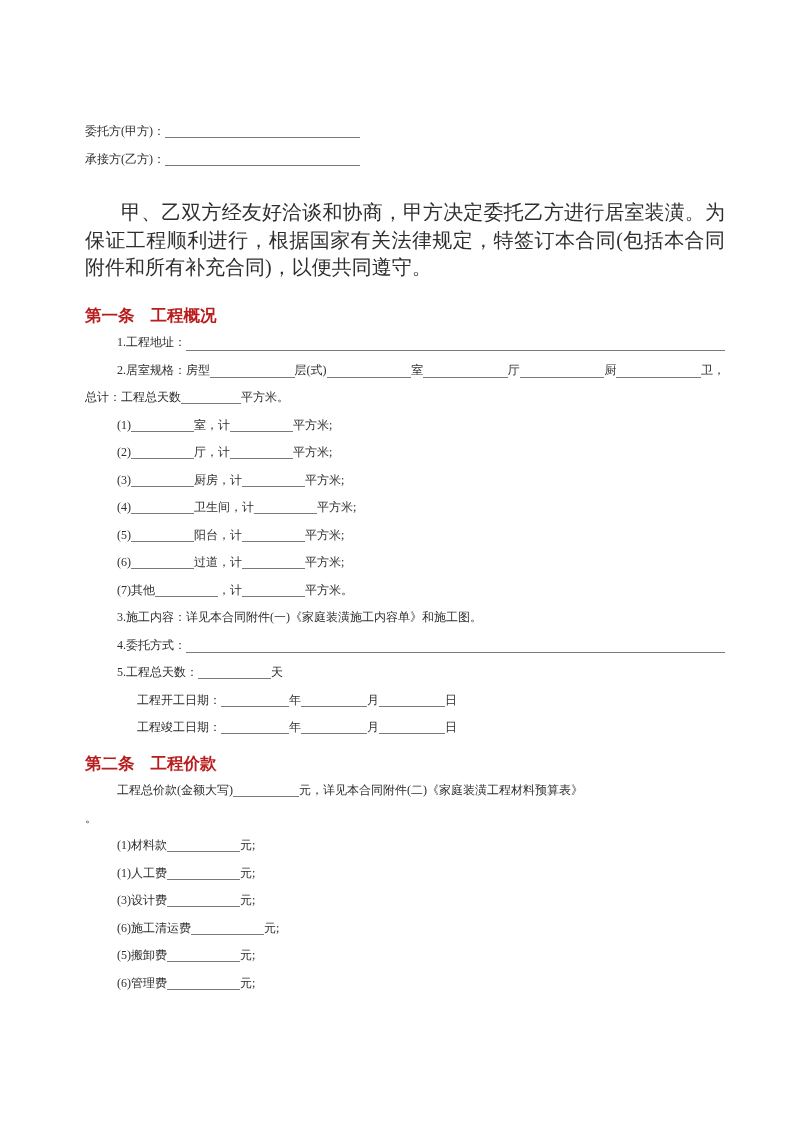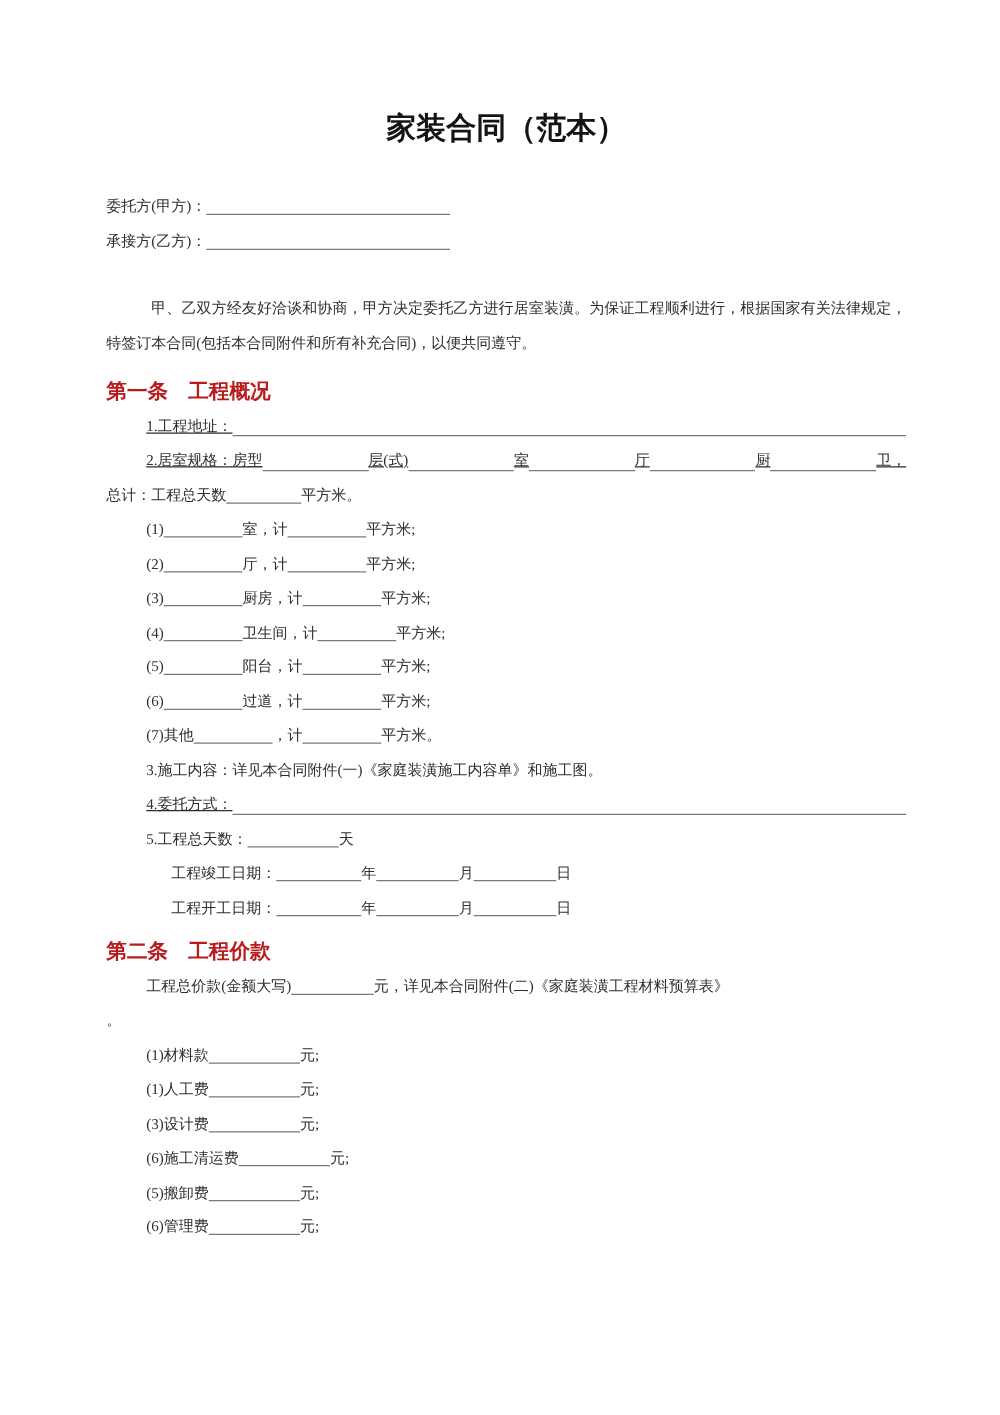--- a/index.html
+++ b/index.html
@@ -5,45 +5,44 @@
   html,body{margin:0;padding:0;background:#ffffff;}
   body{width:800px;height:1132px;overflow:hidden;
        font-family:"Liberation Serif","DejaVu Serif",serif;
        color:#2e2e2e;}
   .page{box-sizing:border-box;width:800px;height:1132px;
         padding:86px 75px 0 85px;background:#ffffff;}
   .title{font-family:"Liberation Sans","DejaVu Sans",sans-serif;
          font-weight:bold;font-size:24px;line-height:34px;
          text-align:center;color:#141414;margin:0 0 30px 0;}
   .line{font-size:12px;line-height:27.5px;white-space:nowrap;}
-  .flexline{display:flex;align-items:baseline;text-decoration:underline;}
+  .flexline{display:flex;align-items:baseline;}
   .indent2{padding-left:32px;}
   .indent3{padding-left:52px;}
   .party-block{margin-top:32px;}
-  .intro{margin-top:26px;font-size:12px;line-height:27.5px;
+  .intro{margin-top:26px;font-size:20px;line-height:27.5px;
          text-indent:36px;text-align:justify;white-space:normal;}
   .heading{font-family:"Liberation Sans","DejaVu Sans",sans-serif;
            font-weight:bold;font-size:16.5px;line-height:27.5px;
            color:#b91c1c;}
   .heading .h-title{margin-left:16px;}
   .sec2-gap{margin-top:8px;}
   .blank{display:inline-block;border-bottom:1px solid #7a7a7a;
          height:14px;vertical-align:-3px;}
   .w195{width:195px}.w73{width:73px}.w66{width:66px}
   .w68{width:68px}.w63{width:63px}.w60{width:60px}
   .fill{flex:1 1 auto;border-bottom:1px solid #7a7a7a;height:0;
         align-self:flex-end;margin-bottom:6px;}
   .seg{white-space:nowrap;}
 </style>
 </head>
 <body>
 
 <div class="page">
 
-  <h1 class="title">家装合同（范本）</h1>
 
   <div class="party-block">
     <div class="line">
       <span class="seg">委托方(甲方)：</span><span class="blank w195"></span>
     </div>
     <div class="line">
       <span class="seg">承接方(乙方)：</span><span class="blank w195"></span>
     </div>
   </div>
 
@@ -103,25 +102,25 @@
   <div class="line flexline indent2">
     <span class="seg">4.委托方式：</span>
       <span class="fill"></span>
   </div>
 
   <div class="line indent2">
     <span class="seg">5.工程总天数：</span><span class="blank w73"></span><span class="seg">天</span>
   </div>
 
   <div class="line indent3">
-    <span class="seg">工程竣工日期：</span><span class="blank w68"></span><span class="seg">年</span><span class="blank w66"></span><span class="seg">月</span><span class="blank w66"></span><span class="seg">日</span>
+    <span class="seg">工程开工日期：</span><span class="blank w68"></span><span class="seg">年</span><span class="blank w66"></span><span class="seg">月</span><span class="blank w66"></span><span class="seg">日</span>
   </div>
 
   <div class="line indent3">
-    <span class="seg">工程开工日期：</span><span class="blank w68"></span><span class="seg">年</span><span class="blank w66"></span><span class="seg">月</span><span class="blank w66"></span><span class="seg">日</span>
+    <span class="seg">工程竣工日期：</span><span class="blank w68"></span><span class="seg">年</span><span class="blank w66"></span><span class="seg">月</span><span class="blank w66"></span><span class="seg">日</span>
   </div>
 
   <div class="heading sec2-gap">
     <span class="h-num">第二条</span><span class="h-title">工程价款</span>
   </div>
 
   <div class="line indent2">
     <span class="seg">工程总价款(金额大写)</span><span class="blank w66"></span><span class="seg">元，详见本合同附件(二)《家庭装潢工程材料预算表》</span>
   </div>
   <div class="line">。</div>

